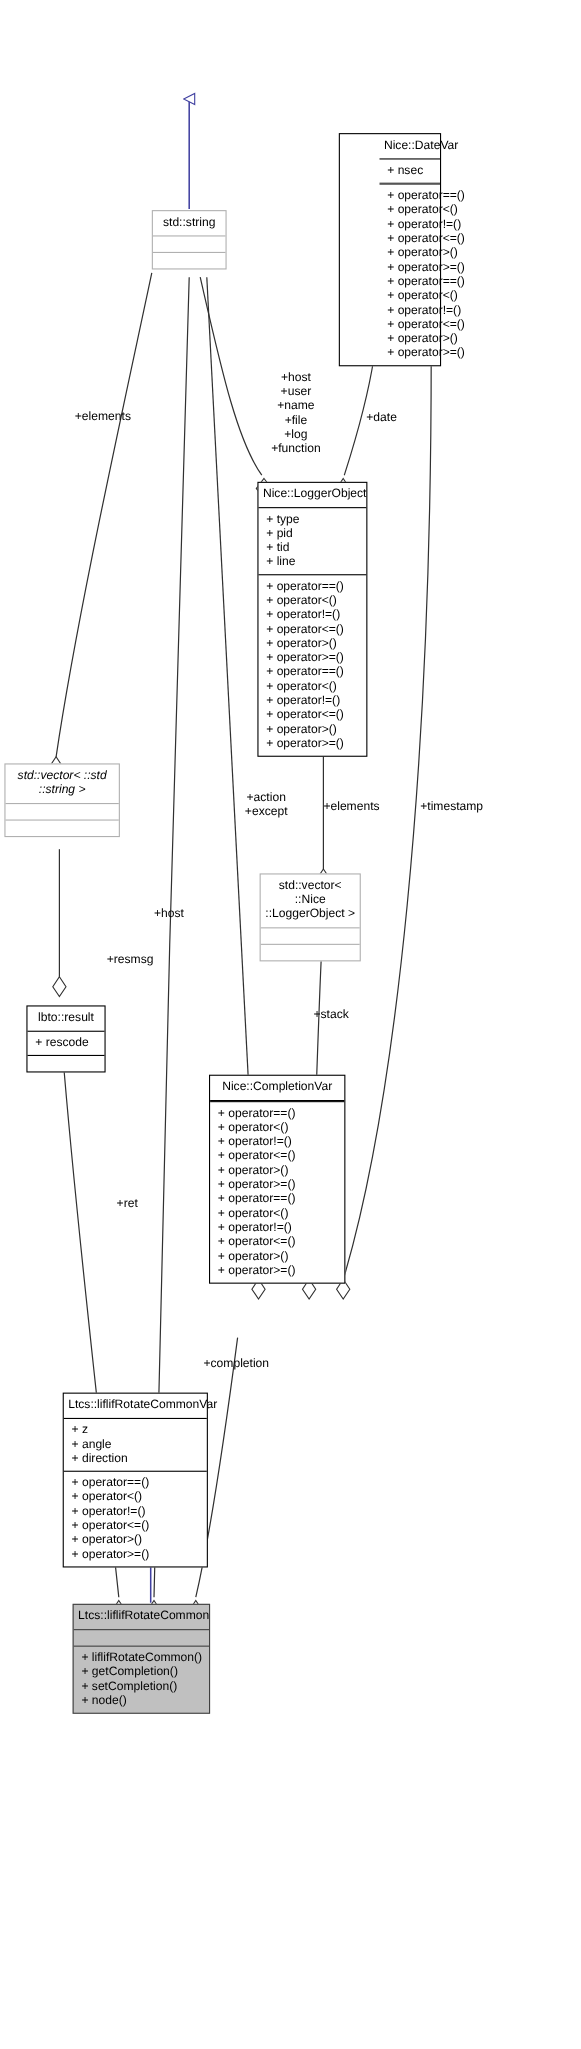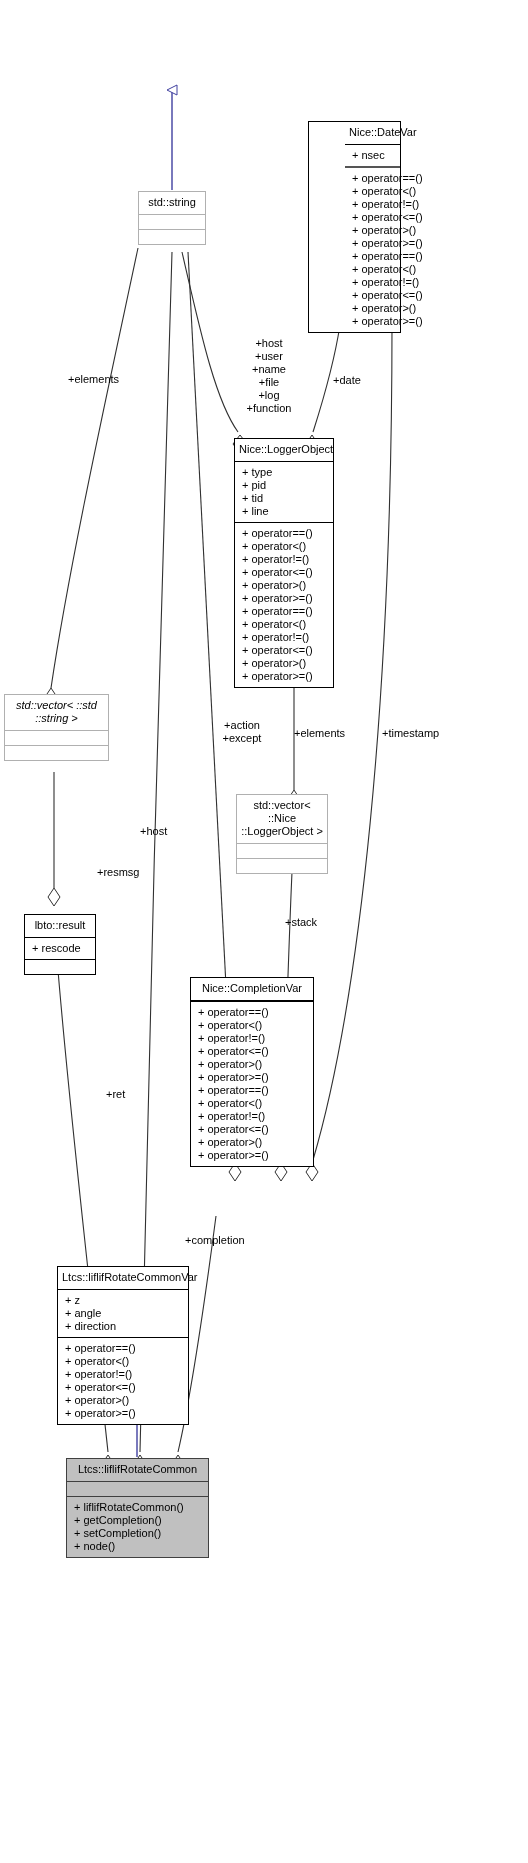--- a/index.html
+++ b/index.html
@@ -253,21 +253,21 @@
     <div class="compartment">
       <div class="row">+ operator==()</div>
       <div class="row">+ operator&lt;()</div>
       <div class="row">+ operator!=()</div>
       <div class="row">+ operator&lt;=()</div>
       <div class="row">+ operator&gt;()</div>
       <div class="row">+ operator&gt;=()</div>
     </div>
   </div>
 
-  <div class="node filled" style="left:66px; top:1458px; width:143px;">
+  <div class="node filled" style="left:66px; top:1458px; width:125px;">
     <div class="title">Ltcs::liflifRotateCommon</div>
     <div class="sep"></div>
     <div class="compartment empty"></div>
     <div class="sep"></div>
     <div class="compartment">
       <div class="row">+ liflifRotateCommon()</div>
       <div class="row">+ getCompletion()</div>
       <div class="row">+ setCompletion()</div>
       <div class="row">+ node()</div>
     </div>

